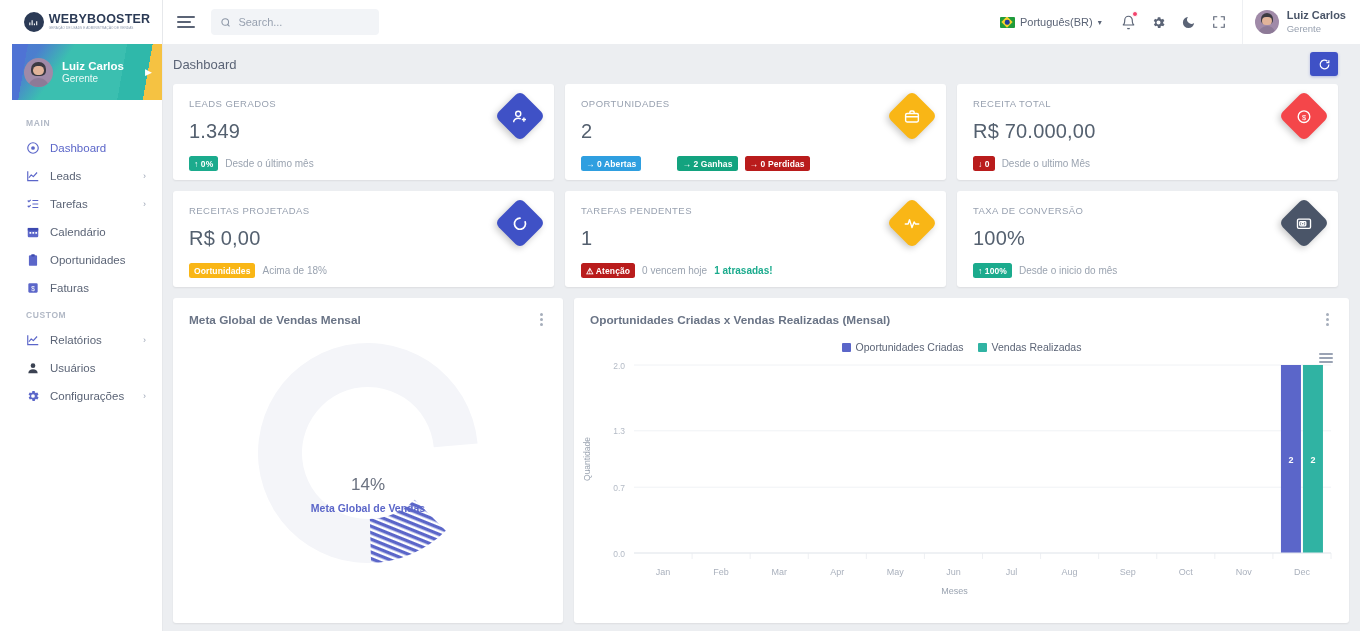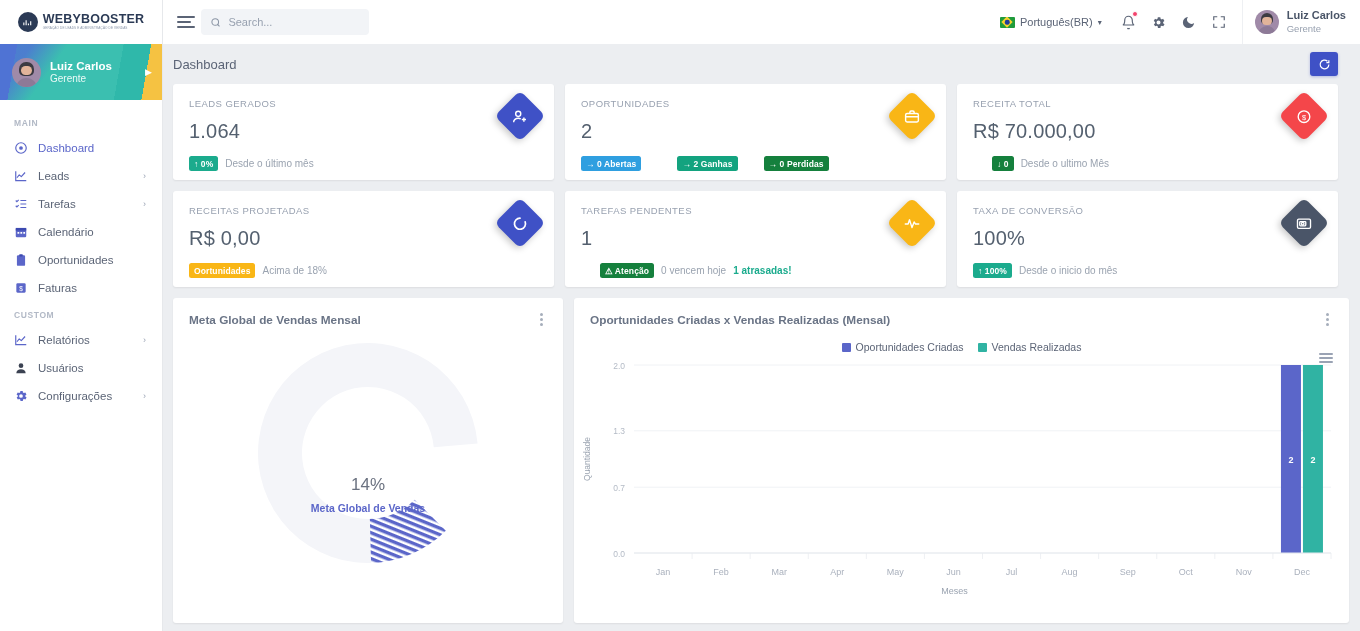--- a/index.html
+++ b/index.html
@@ -13,20 +13,21 @@
   body { display: flex; }
 
   
   #sidebar {
     width: 163px; height: 631px;
     background: #fff;
     border-right: 1px solid #e6e8eb;
     flex: 0 0 163px;
     display: flex; flex-direction: column;
     overflow: hidden;
+    padding-left: 12px;
   }
   .brand {
     height: 44px; display: flex; align-items: center; justify-content: center;
     background: #fff; gap: 5px;
   }
   .brand-mark {
     width: 20px; height: 20px; border-radius: 50%;
     background: #2b3a55;
     display: flex; align-items: center; justify-content: center;
     border: 2px solid #2b3a55;
@@ -94,21 +95,21 @@
   .nav-label { flex: 1 1 auto; white-space: nowrap; }
   .nav-caret { font-size: 9px; color: #9aa3b4; margin-right: 4px; }
 
   
   #main {
     flex: 1 1 auto; height: 631px; display: flex; flex-direction: column;
     overflow: hidden; background: #eceef1;
   }
   .topbar {
     height: 44px; background: #fff; display: flex; align-items: center;
-    padding: 0 0 0 14px; flex: 0 0 44px;
+    padding: 0 0 0 14px; gap: 10px; flex: 0 0 44px;
   }
   .hamburger { width: 18px; cursor:pointer; display:flex; flex-direction:column; gap:3px; }
   .hamburger span { display:block; height:2px; background:#5b6476; border-radius:1px; }
   .hamburger span:nth-child(2){ width:14px; }
   .search {
     width: 168px; height: 26px; background:#f2f4f7; border-radius:4px;
     display:flex; align-items:center; gap:7px; padding: 0 9px; margin-left: 6px;
   }
   .search input {
     border:none; outline:none; background:transparent; font-size: 11px;
@@ -184,21 +185,21 @@
   }
   .stat-foot { margin-top: 13px; display:flex; align-items:center; gap: 7px; }
   .badge {
     font-size: 8.5px; font-weight: bold; color:#fff; padding: 2.5px 5px;
     border-radius: 2.5px; display:inline-flex; align-items:center; gap:3px;
     white-space:nowrap; letter-spacing:.1px;
   }
   .badge.green { background:#1bab8d; }
   .badge.blue  { background:#2f9fe0; }
   .badge.teal  { background:#13a37f;margin-left:29px; }
-  .badge.red   { background:#15803d;margin-left:19px; }
+  .badge.red   { background:#b91c1c; }
   .badge.amber { background:#f9b616; }
   .stat-note { font-size: 10px; color:#a6aebb; }
   .stat-note.alert { color:#1bab8d; font-weight:bold; }
   .stat-note.plain { color:#9aa3b0; }
 
   .diamond {
     position:absolute; right: 16px; top: 14px;
     width: 36px; height: 36px; border-radius: 6px;
     transform: rotate(45deg);
     display:flex; align-items:center; justify-content:center;
@@ -425,21 +426,21 @@
           <path d="M20 4v4.5h-4.5"></path>
       </svg>
     </button>
   </div>
 
   <div class="content">
 
     <div class="row" id="stats-row-1">
         <div class="card stat-card">
           <div class="stat-label">LEADS GERADOS</div>
-          <div class="stat-value">1.064</div>
+          <div class="stat-value">1.349</div>
           <div class="stat-foot">
             <span class="badge green">↑ 0%</span>
             <span class="stat-note plain">Desde o último mês</span>
           </div>
           <div class="diamond d-indigo">
             <span>
               <svg width="17" height="17" viewBox="0 0 24 24" fill="none" stroke="#fff" stroke-width="2">
                 <circle cx="9.5" cy="8" r="3.6"></circle>
                 <path d="M3 20c0-3.5 2.9-5.8 6.5-5.8 1.3 0 2.5.3 3.5.8"></path>
                 <path d="M17.5 13v6M14.5 16h6"></path>

